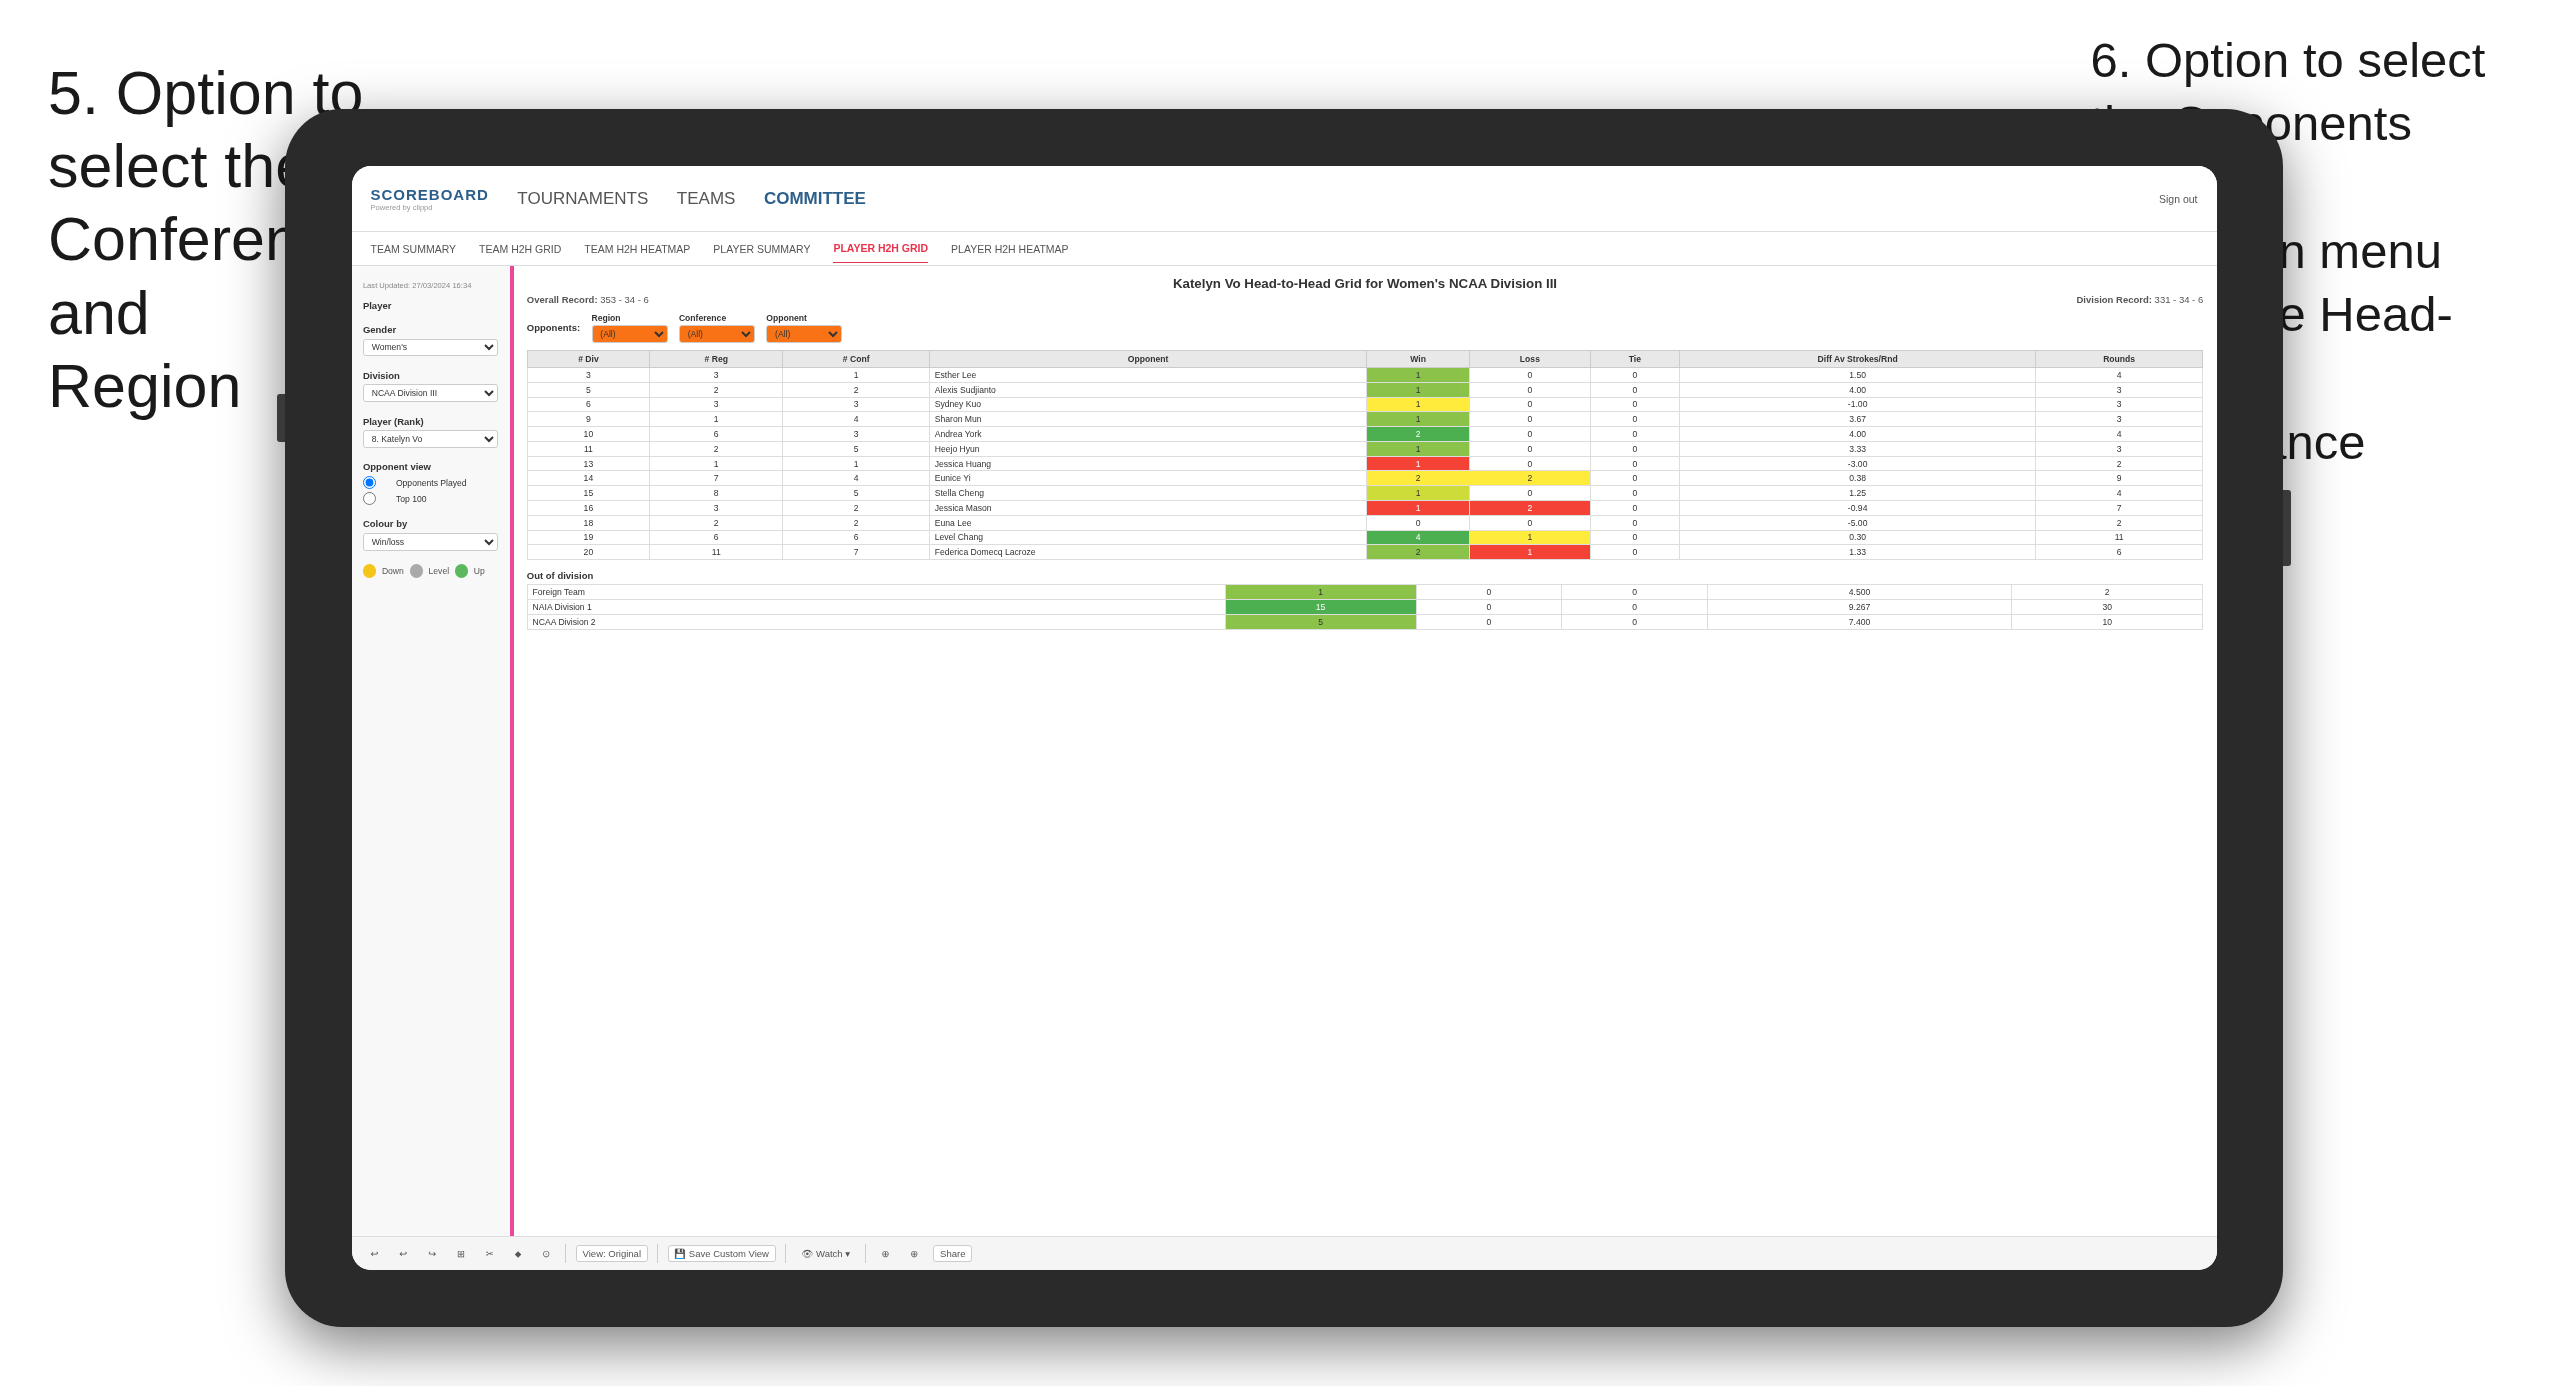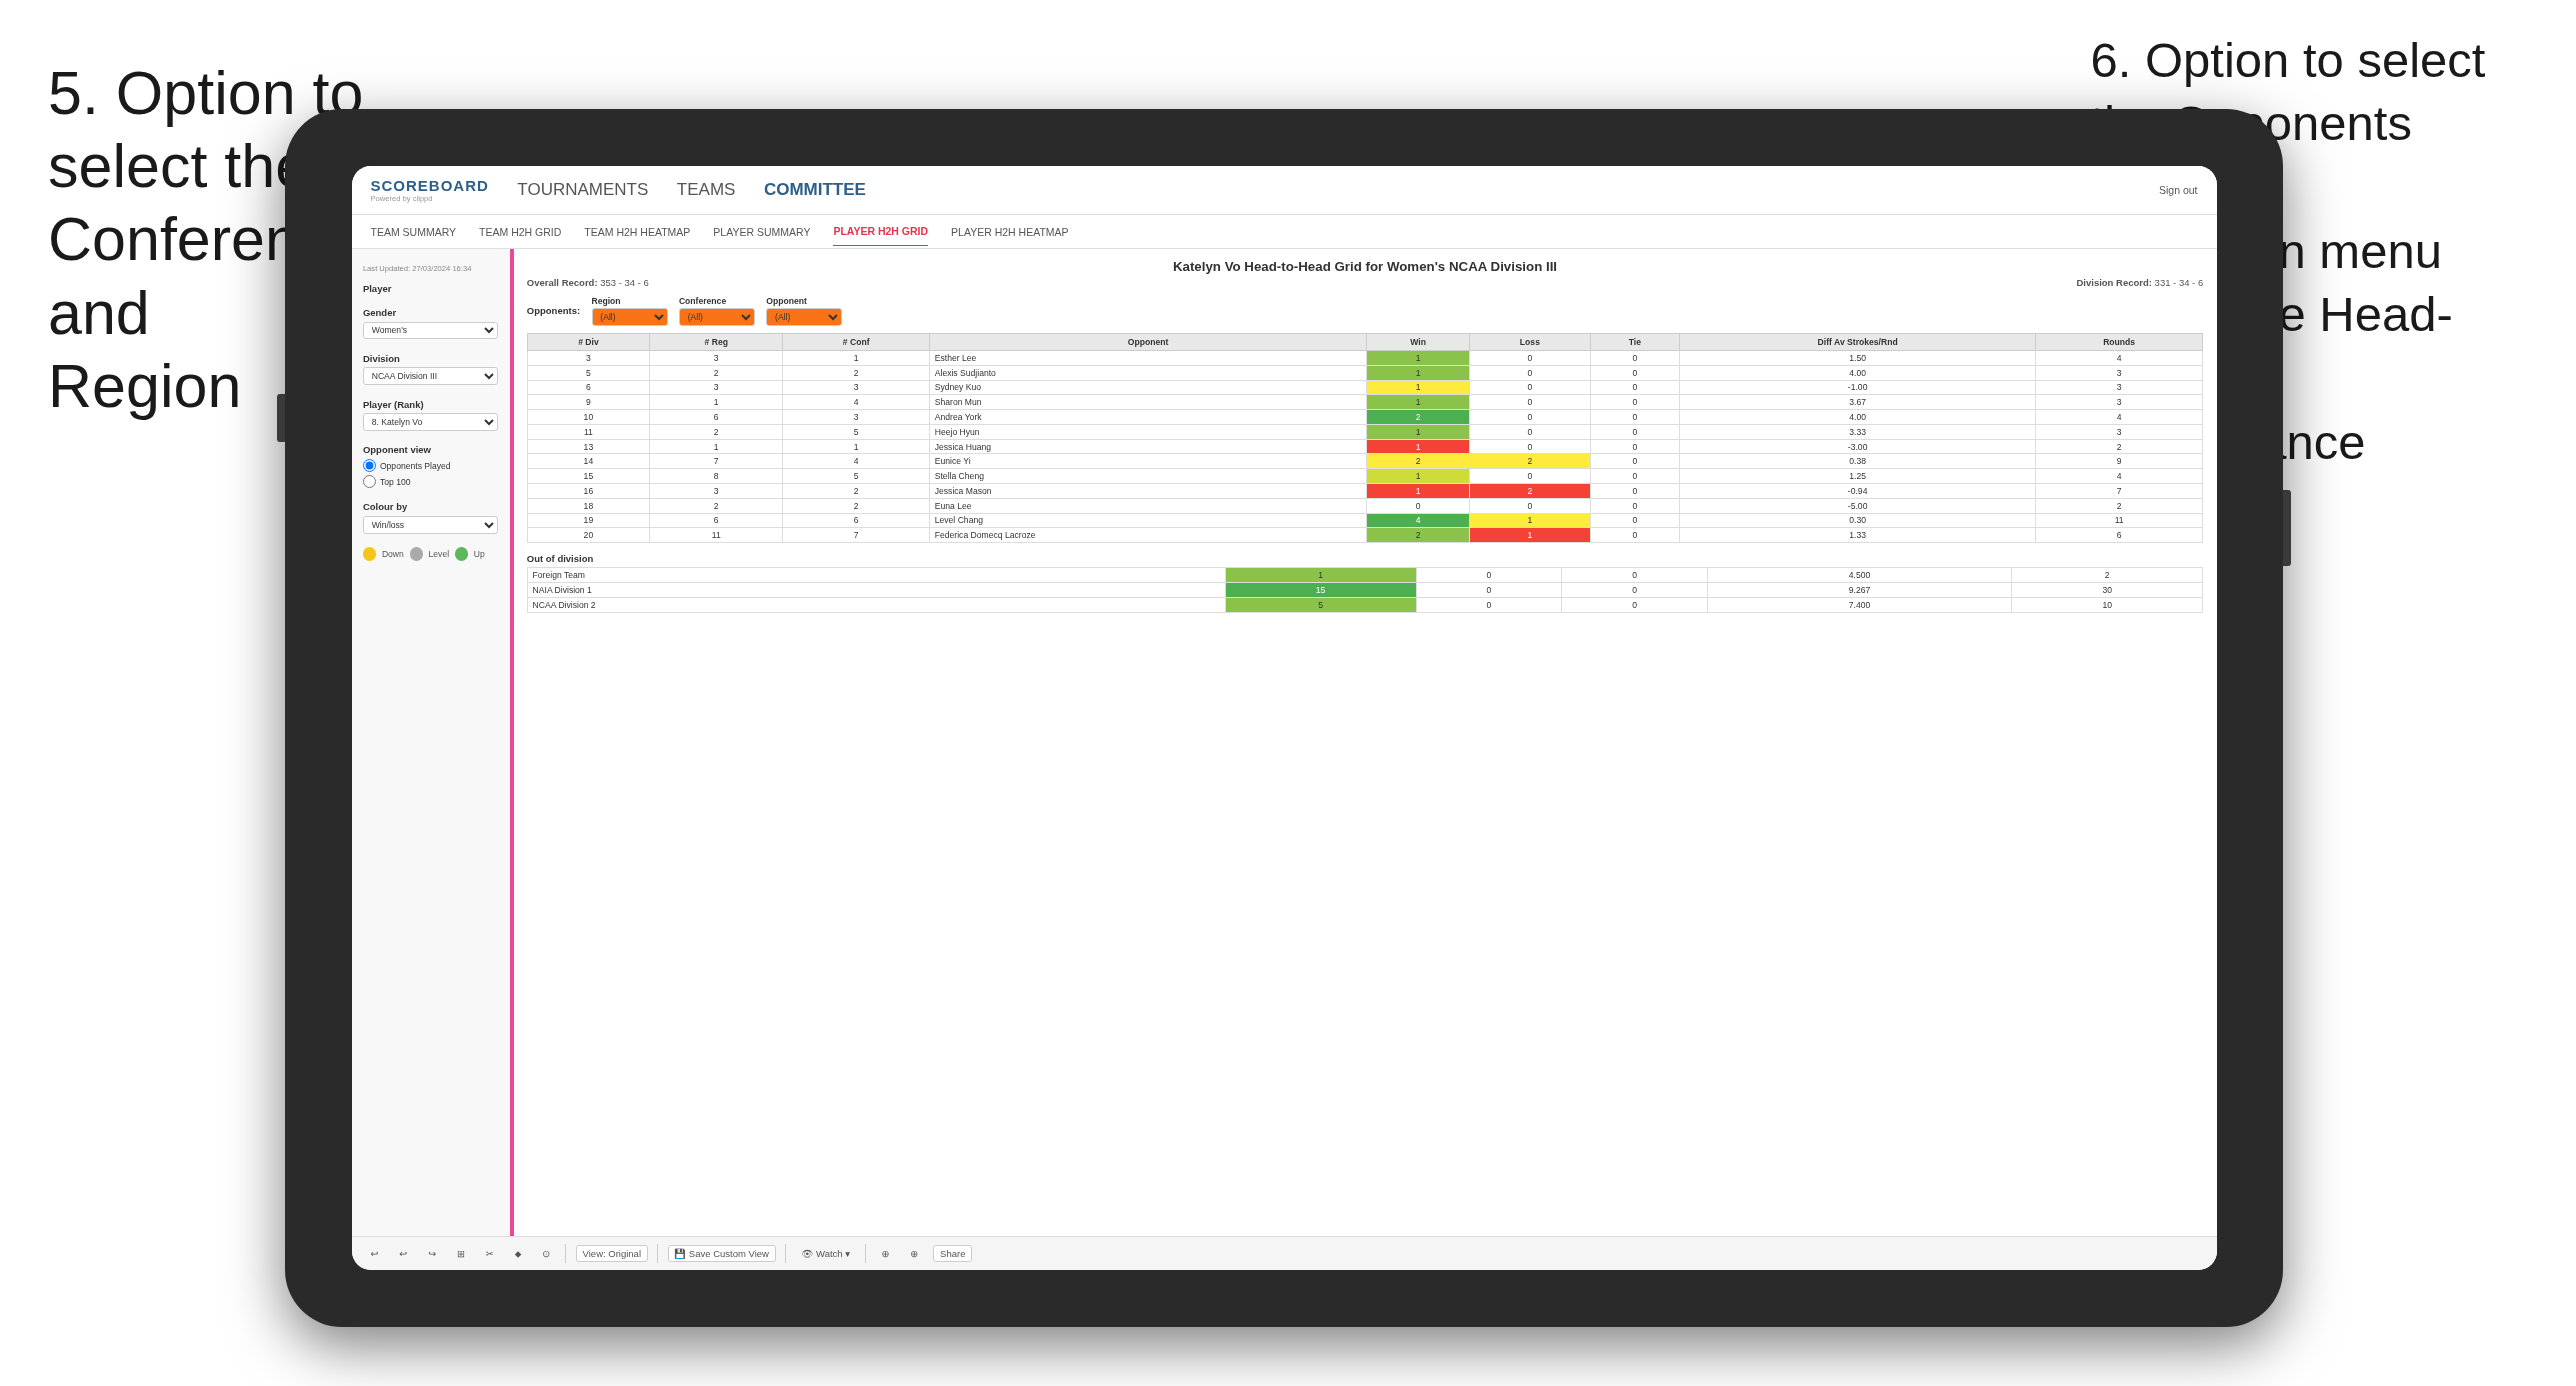--- a/index.html
+++ b/index.html
@@ -79,21 +79,21 @@
       flex-direction: column;
     }
 
     
     .top-nav {
       background: #ffffff;
       border-bottom: 1px solid #ddd;
       padding: 0 19px;
       display: flex;
       align-items: center;
-      height: 49px;
+      height: 66px;
       flex-shrink: 0;
     }
 
     .logo-area {
       display: flex;
       flex-direction: column;
       margin-right: 28.5px;
     }
 
     .logo-text {
@@ -199,21 +199,21 @@
     .sidebar-radio {
       display: flex;
       flex-direction: column;
       gap: 2.9px;
       font-size: 8.6px;
     }
 
     .sidebar-radio label {
       display: flex;
       align-items: center;
-      gap: 4px;
+      gap: 20px;
       color: #333;
     }
 
     .last-updated {
       font-size: 7.6px;
       color: #888;
       margin-bottom: 9.5px;
     }
 
     .legend-row {

